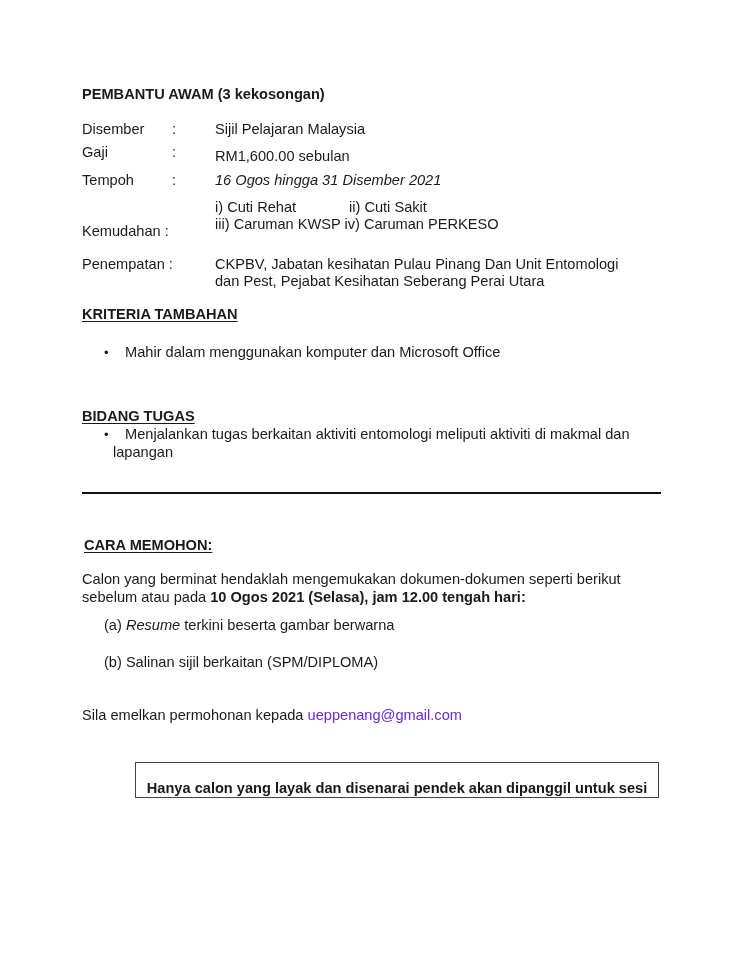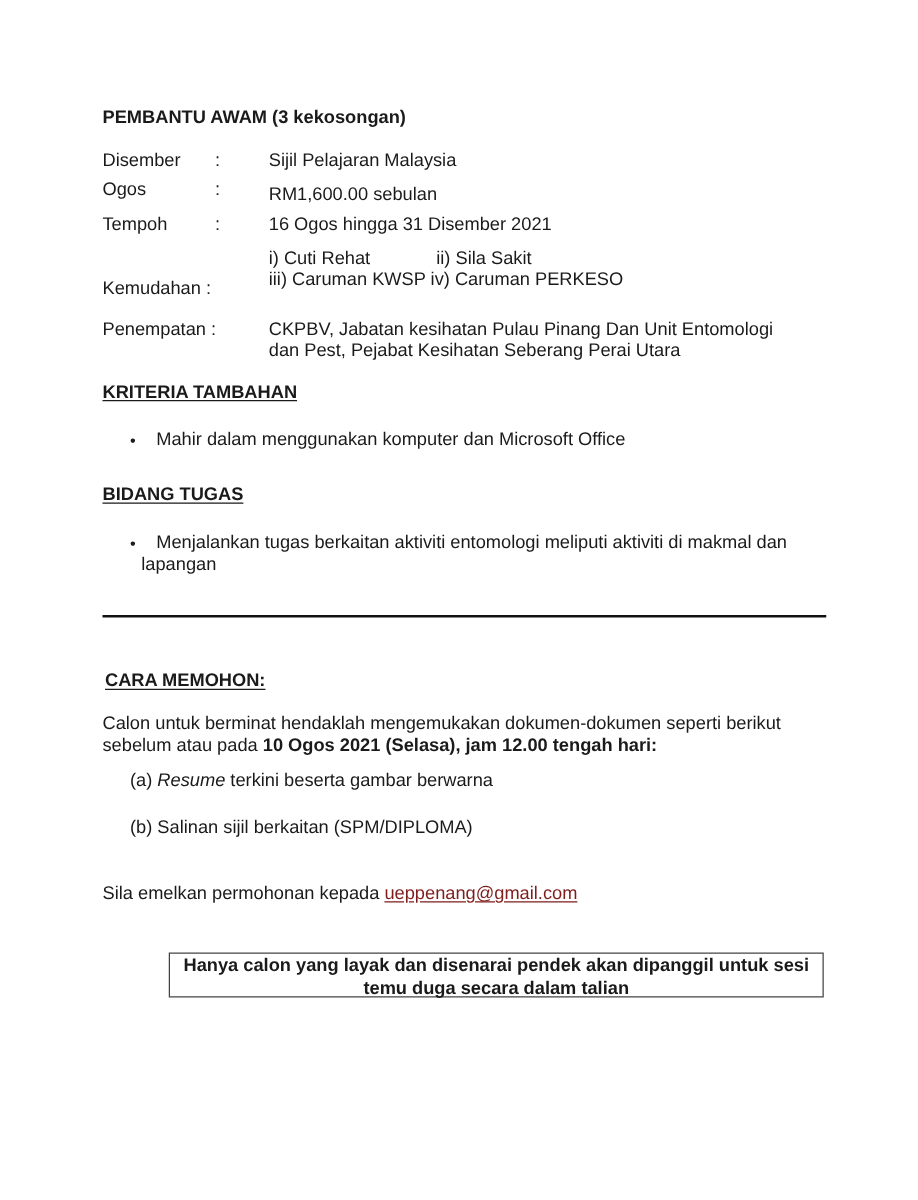--- a/index.html
+++ b/index.html
@@ -8,69 +8,68 @@
     font-family: "Liberation Sans", sans-serif; color: #1a1a1a; font-size: 14.6px;
   }
   .abs { position: absolute; white-space: nowrap; }
   .bold { font-weight: bold; }
   .ul { text-decoration: underline; text-underline-offset: 2px; }
   .label { left: 82px; }
   .colon { left: 172px; }
   .val { left: 215px; }
   .bullet { left: 104px; font-size: 13px; }
   .hr { position: absolute; left: 82px; top: 492px; width: 579px; height: 2px; background: #111; }
-  .link { color: #7f1d1d; text-decoration: underline; text-underline-offset: 2px; }
+  .link { color: #6d28d9; text-underline-offset: 2px; }
   .notice {
     position: absolute; left: 135px; top: 762px; width: 524px; height: 36px;
     border: 1px solid #444; text-align: center; font-weight: bold; font-size: 14.6px;
-    line-height: 18px; padding-top: 1px; box-sizing: border-box;
+    line-height: 18px; padding-top: 16px; box-sizing: border-box;
   }
   .notice div { white-space: nowrap; }
 </style>
 </head>
 <body>
 
 <div class="abs bold label" style="top:86px;">PEMBANTU AWAM (3 kekosongan)</div>
 
 <div class="abs label" style="top:121px;">Disember</div>
 <div class="abs colon" style="top:121px;">:</div>
 <div class="abs val" style="top:121px;">Sijil Pelajaran Malaysia</div>
 
-<div class="abs label" style="top:144px;">Ogos</div>
+<div class="abs label" style="top:144px;">Gaji</div>
 <div class="abs colon" style="top:144px;">:</div>
 <div class="abs val" style="top:148px;">RM1,600.00 sebulan</div>
 
 <div class="abs label" style="top:172px;">Tempoh</div>
 <div class="abs colon" style="top:172px;">:</div>
-<div class="abs val" style="top:172px;">16 Ogos hingga 31 Disember 2021</div>
+<div class="abs val" style="top:172px;font-style:italic;">16 Ogos hingga 31 Disember 2021</div>
 
 <div class="abs label" style="top:199px;margin-top:24px;">Kemudahan :</div>
 <div class="abs val" style="top:199px;">i) Cuti Rehat</div>
-<div class="abs" style="left:349px; top:199px;">ii) Sila Sakit</div>
+<div class="abs" style="left:349px; top:199px;">ii) Cuti Sakit</div>
 <div class="abs val" style="top:216px;">iii) Caruman KWSP iv) Caruman PERKESO</div>
 
 <div class="abs label" style="top:256px;">Penempatan :</div>
 <div class="abs val" style="top:256px;">CKPBV, Jabatan kesihatan Pulau Pinang Dan Unit Entomologi</div>
 <div class="abs val" style="top:273px;">dan Pest, Pejabat Kesihatan Seberang Perai Utara</div>
 
 <div class="abs bold ul label" style="top:306px;">KRITERIA TAMBAHAN</div>
 <div class="abs bullet" style="top:345px;">•</div>
 <div class="abs" style="left:125px; top:344px;">Mahir dalam  menggunakan komputer dan Microsoft Office</div>
 
-<div class="abs bold ul label" style="top:388px;text-align:right;">BIDANG TUGAS</div>
+<div class="abs bold ul label" style="top:408px;text-align:right;">BIDANG TUGAS</div>
 <div class="abs bullet" style="top:427px;">•</div>
 <div class="abs" style="left:125px; top:426px;">Menjalankan tugas berkaitan aktiviti entomologi meliputi aktiviti di makmal dan</div>
 <div class="abs" style="left:113px; top:444px;">lapangan</div>
 
 <div class="hr"></div>
 
 <div class="abs bold ul" style="left:84px; top:537px;">CARA MEMOHON:</div>
-<div class="abs label" style="top:571px;">Calon untuk berminat hendaklah mengemukakan dokumen-dokumen seperti berikut</div>
+<div class="abs label" style="top:571px;">Calon yang berminat hendaklah mengemukakan dokumen-dokumen seperti berikut</div>
 <div class="abs label" style="top:589px;"><span>sebelum atau pada </span><span class="bold">10 Ogos 2021 (Selasa), jam 12.00 tengah hari:</span></div>
 <div class="abs" style="left:104px; top:617px;"><span>(a) </span><i>Resume</i><span> terkini beserta gambar berwarna</span></div>
 <div class="abs" style="left:104px; top:654px;">(b) Salinan sijil berkaitan (SPM/DIPLOMA)</div>
 
 <div class="abs label" style="top:707px;"><span>Sila emelkan permohonan kepada </span><a class="link">ueppenang@gmail.com</a></div>
 
 <div class="notice">
   <div>Hanya calon yang layak dan disenarai pendek akan dipanggil untuk sesi</div>
-  <div>temu duga secara dalam talian</div>
 </div>
 
 </body></html>

